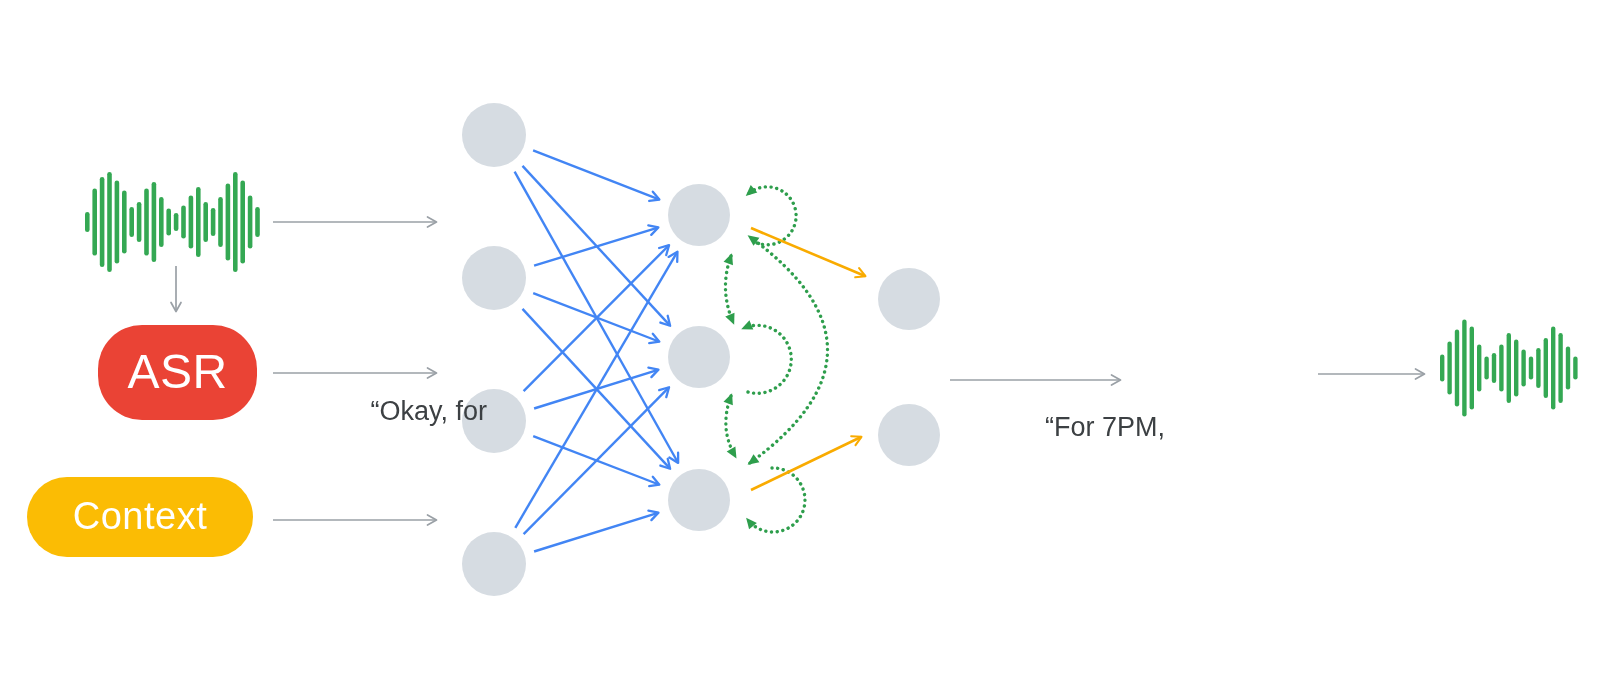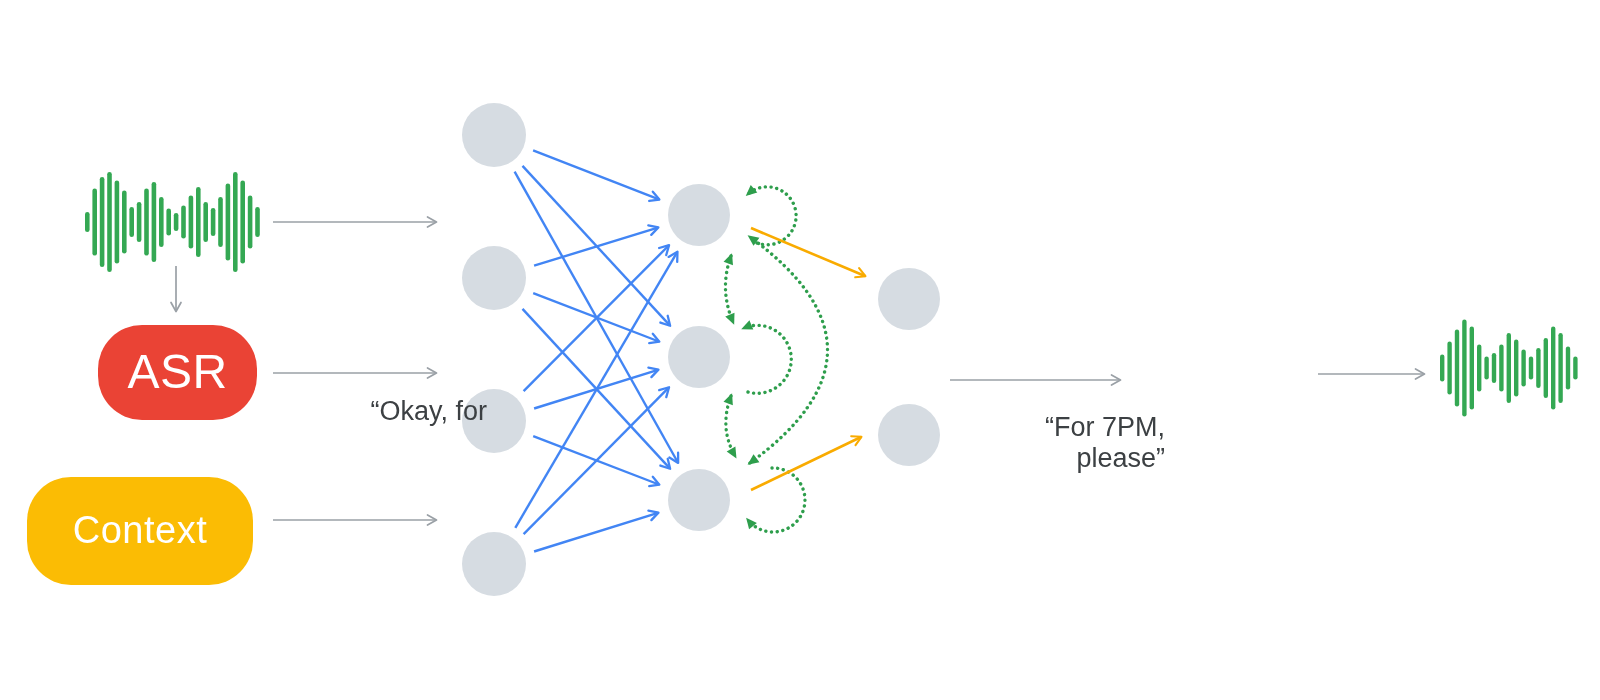--- a/index.html
+++ b/index.html
@@ -151,27 +151,26 @@
         <rect x="1558.4" y="333.0" width="4.4" height="70" rx="2.2" fill="#34A853"></rect>
         <rect x="1565.8" y="346.5" width="4.4" height="43" rx="2.2" fill="#34A853"></rect>
         <rect x="1573.2" y="356.5" width="4.4" height="23" rx="2.2" fill="#34A853"></rect>
       </g>
     </svg>
 
   <div class="pill asr" id="pill-asr" style="left: 98px; top: 325px; width: 159px; height: 95px; background: rgb(234, 67, 53); color: rgb(255, 255, 255);">
     <span class="pill-label">ASR</span>
   </div>
 
-  <div class="pill context" id="pill-context" style="left: 27px; top: 477px; width: 226px; height: 108px; background: rgb(251, 188, 4); color: rgb(255, 255, 255); justify-content: center;">
+  <div class="pill context" id="pill-context" style="left: 27px; top: 477px; width: 226px; height: 80px; background: rgb(251, 188, 4); color: rgb(255, 255, 255); justify-content: center;">
     <span class="pill-label">Context</span>
   </div>
 
 
   <div class="caption" id="caption-input" style="left: 357px; top: 396px; color: rgb(60, 64, 67);">
     <div>“Okay, for</div>
   </div>
 
   <div class="caption" id="caption-output" style="left: 1035px; top: 412px; color: rgb(60, 64, 67);">
     <div>“For 7PM,</div>
-    <div>please”</div>
   </div>
 
 </div>
 
 </body></html>

